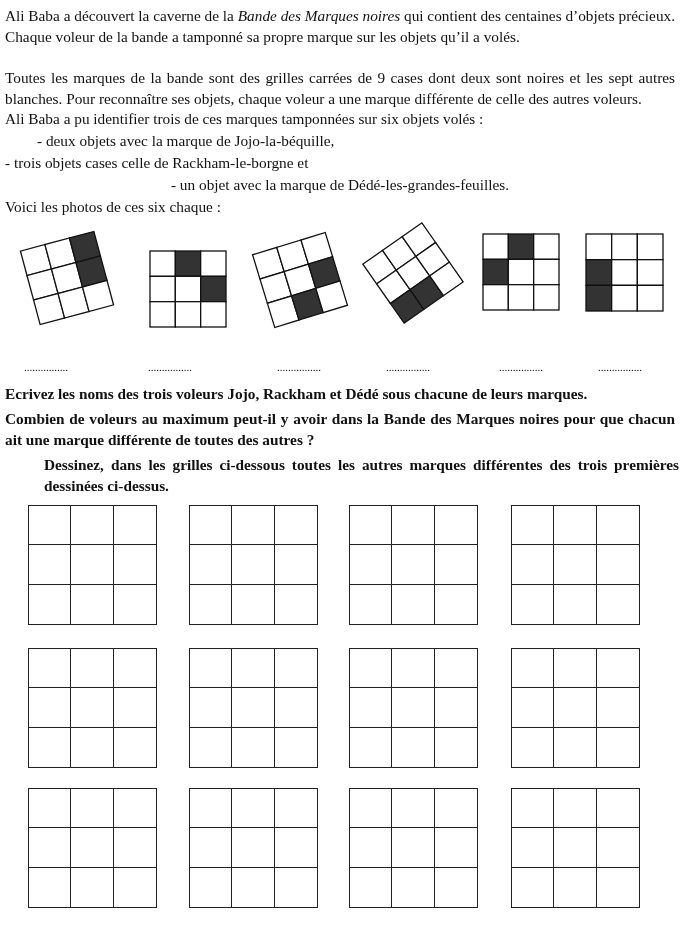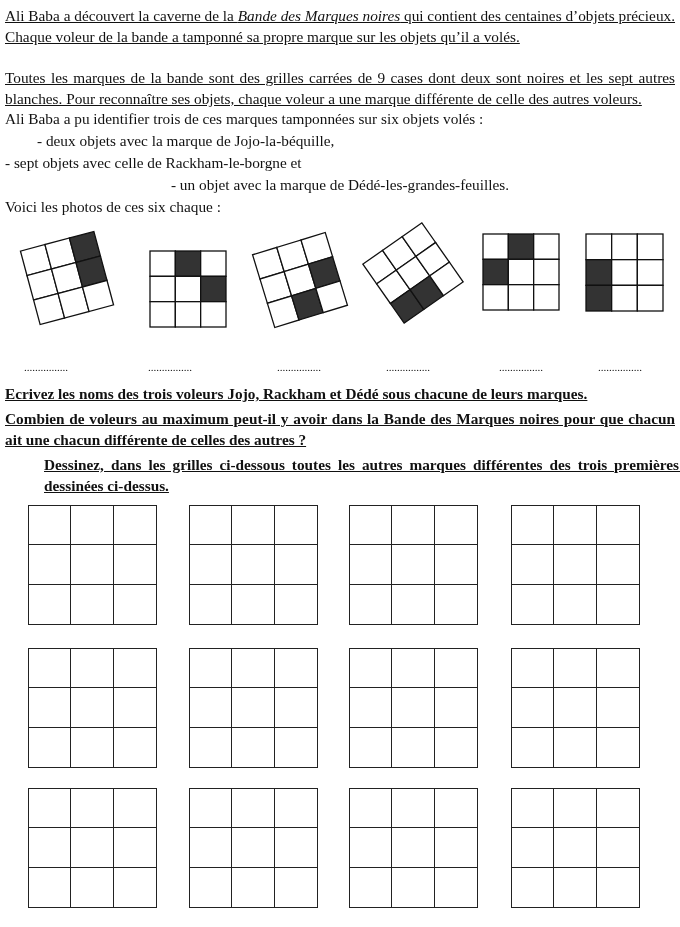--- a/index.html
+++ b/index.html
@@ -1,35 +1,35 @@
 <!DOCTYPE html>
 <html><head>
 <meta charset="utf-8">
 <style>
   html,body{margin:0;padding:0;background:#fff;}
   body{width:680px;height:927px;position:relative;overflow:hidden;font-family:"Liberation Serif","DejaVu Serif",serif;color:#111;}
   .p{position:absolute;left:5px;width:670px;font-size:15.3px;line-height:21px;margin:0;}
-  .j{text-align:justify;text-align-last:left;text-decoration:underline;}
+  .j{text-align:justify;text-align-last:left;}
   .b{font-weight:bold;}
   .mark{position:absolute;}
   .mark svg{display:block;overflow:visible;}
   .dots{position:absolute;top:361px;font-size:11px;letter-spacing:0px;line-height:12px;font-family:"Liberation Serif",serif;}
   .grid{position:absolute;width:129px;height:120px;border:1.5px solid #222;box-sizing:border-box;display:grid;grid-template-columns:1fr 1fr 1fr;grid-template-rows:1fr 1fr 1fr;}
   .grid .c{border-right:1.3px solid #222;border-bottom:1.3px solid #222;}
   .grid .c:nth-child(3n){border-right:none;}
   .grid .c:nth-child(n+7){border-bottom:none;}
 </style>
 </head>
 <body>
 
 <p class="p j" style="top:5px;"><span>Ali Baba a découvert la caverne de la </span><i>Bande des Marques noires</i><span> qui contient des centaines d’objets précieux. Chaque voleur de la bande a tamponné sa propre marque sur les objets qu’il a volés.</span></p>
 <p class="p j" style="top:51px;margin-top:16px;">Toutes les marques de la bande sont des grilles carrées de 9 cases dont deux sont noires et les sept autres blanches. Pour reconnaître ses objets, chaque voleur a une marque différente de celle des autres voleurs.</p>
 <p class="p" style="top:108px;">Ali Baba a pu identifier trois de ces marques tamponnées sur six objets volés :</p>
 <p class="p" style="top:130px;margin-left:32px;">- deux objets avec la marque de Jojo-la-béquille,</p>
-<p class="p" style="top:152px;">- sept objets avec celle de Rackham-le-borgne et</p>
+<p class="p" style="top:152px;">- trois objets cases celle de Rackham-le-borgne et</p>
 <p class="p" style="top:174px;text-align:center;">- un objet avec la marque de Dédé-les-grandes-feuilles.</p>
 <p class="p" style="top:196px;">Voici les photos de ces six chaque :</p>
 
 <div id="marks">
     <div class="mark" style="left: 29px; top: 240px;">
       <svg width="76" height="76">
         <g transform="rotate(-15 38 38)">
           <rect x="0" y="0" width="25.333333333333332" height="25.333333333333332" fill="#fff" stroke="#111111" stroke-width="1.3"></rect>
           <rect x="25.333333333333332" y="0" width="25.333333333333332" height="25.333333333333332" fill="#fff" stroke="#111111" stroke-width="1.3"></rect>
           <rect x="50.666666666666664" y="0" width="25.333333333333332" height="25.333333333333332" fill="#333333" stroke="#111111" stroke-width="1.3"></rect>
@@ -119,21 +119,21 @@
           <rect x="0" y="51.333333333333336" width="25.666666666666668" height="25.666666666666668" fill="#333333" stroke="#111111" stroke-width="1.3"></rect>
           <rect x="25.666666666666668" y="51.333333333333336" width="25.666666666666668" height="25.666666666666668" fill="#fff" stroke="#111111" stroke-width="1.3"></rect>
           <rect x="51.333333333333336" y="51.333333333333336" width="25.666666666666668" height="25.666666666666668" fill="#fff" stroke="#111111" stroke-width="1.3"></rect>
         </g>
       </svg>
     </div>
     <div class="dots" style="left: 598px;">................</div>
   </div>
 
 <p class="p j b" style="top:383px;">Ecrivez les noms des trois voleurs Jojo, Rackham et Dédé sous chacune de leurs marques.</p>
-<p class="p j b" style="top:408px;">Combien de voleurs au maximum peut-il y avoir dans la Bande des Marques noires pour que chacun ait une chacun différente de celles des autres ?</p>
+<p class="p j b" style="top:408px;">Combien de voleurs au maximum peut-il y avoir dans la Bande des Marques noires pour que chacun ait une marque différente de toutes des autres ?</p>
 <p class="p j b" style="top:454px;margin-left:39px;">Dessinez, dans les grilles ci-dessous toutes les autres marques différentes des trois premières déjà dessinées ci-dessus.</p>
 
 <div id="grids">
     <div class="grid" style="left: 28px; top: 505px;">
       <div class="c"></div>
       <div class="c"></div>
       <div class="c"></div>
       <div class="c"></div>
       <div class="c"></div>
       <div class="c"></div>

